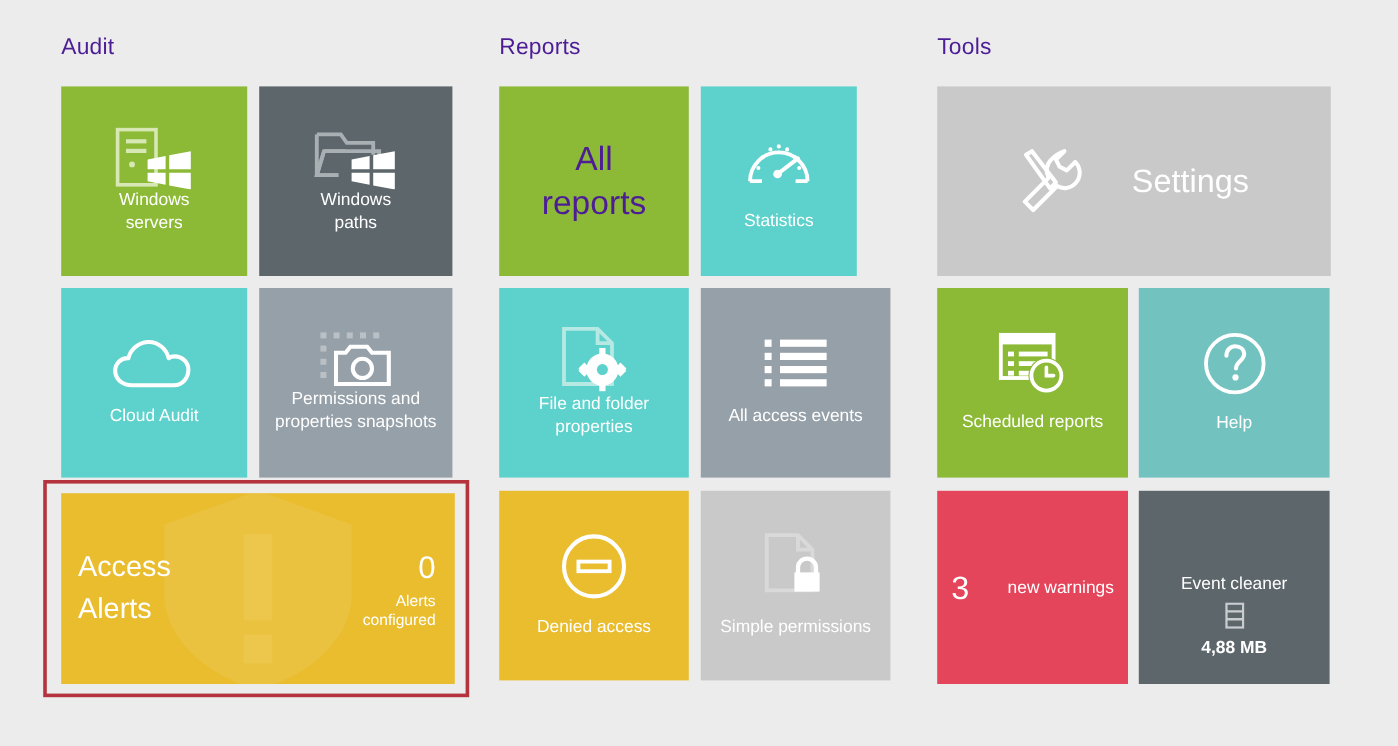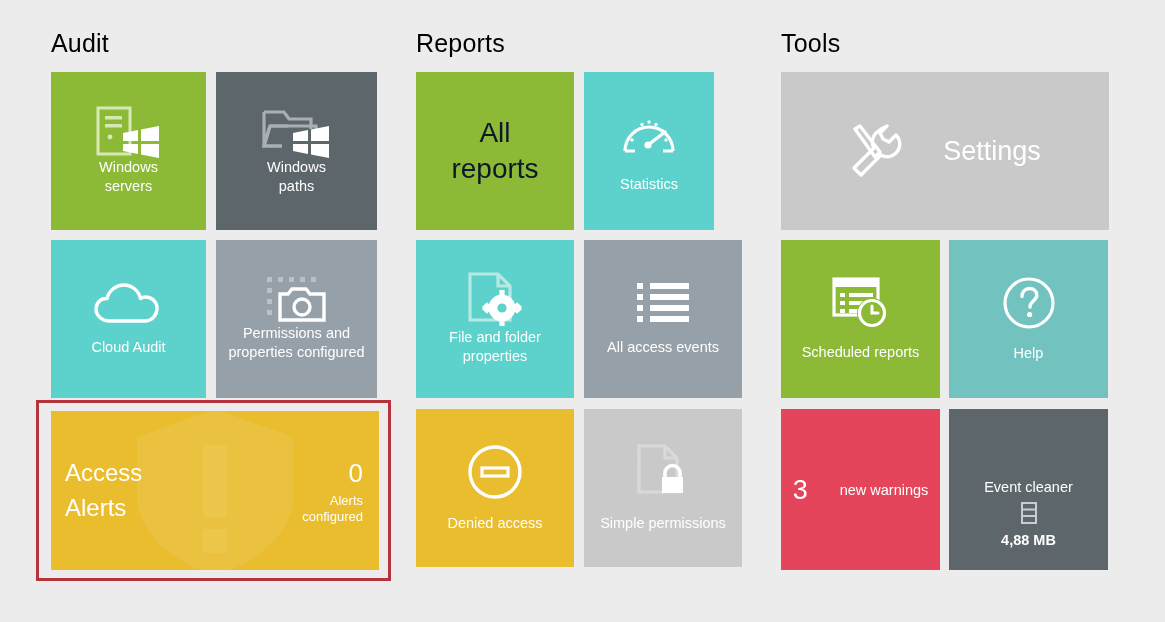--- a/index.html
+++ b/index.html
@@ -10,23 +10,23 @@
     overflow: hidden;
   }
   .board { position: relative; width: 1165px; height: 622px; }
 
   .column { position: absolute; top: 0; }
   .col-audit   { left: 51px;  width: 336px; }
   .col-reports { left: 416px; width: 328px; }
   .col-tools   { left: 781px; width: 328px; }
 
   .col-title {
-    font-size: 25px;
+    font-size: 19px;
     font-weight: 400;
-    color: #000000;
+    color: #4c1d95;
     letter-spacing: .2px;
     position: absolute;
     top: 29px;
     left: 0;
     white-space: nowrap;
   }
 
   .tile {
     position: absolute;
     color: #fff;
@@ -96,21 +96,21 @@
   }
   .tile-label.two-line { margin-top: 0; }
 
   
   .bigtext {
     position: absolute; inset: 0;
     display: flex; flex-direction: column;
     align-items: center; justify-content: center;
     font-size: 28px; line-height: 36px;
     font-weight: 300;
-    color: #0f172a;
+    color: #4c1d95;
     text-align: center;
   }
 
   
   .wide-inner {
     position: absolute; inset: 0;
     display: flex; align-items: center; justify-content: center;
     gap: 36px;
   }
   .wide-label { font-size: 27px; font-weight: 300; color: #fff; }
@@ -252,21 +252,21 @@
             <rect x="1" y="12" width="5" height="5"></rect>
               <rect x="1" y="23" width="5" height="5"></rect>
             <rect x="1" y="34" width="5" height="5"></rect>
           </g>
           <path d="M14 18 h8 l4 -5 h14 l4 5 h14 v26 h-44 z" fill="none" stroke="#ffffff" stroke-width="3.4" stroke-linejoin="miter"></path>
           <circle cx="36" cy="31" r="8" fill="none" stroke="#ffffff" stroke-width="3.4"></circle>
         </svg>
       </span>
       <div class="tile-label two-line">
         <div>Permissions and</div>
-        <div>properties configured</div>
+        <div>properties snapshots</div>
       </div>
     </div>
   </div>
 
   <div class="tile t-alerts c-yellow">
     <span class="alerts-bg">
       <svg width="176" height="176" viewBox="0 0 176 176">
         <path d="M88 6 L166 34 V92 C166 130 130 160 88 172 C46 160 10 130 10 92 V34 Z" fill="#eecb5c"></path>
         <rect x="76" y="42" width="24" height="72" rx="2" fill="#f2d678"></rect>
         <rect x="76" y="126" width="24" height="24" rx="2" fill="#f2d678"></rect>

